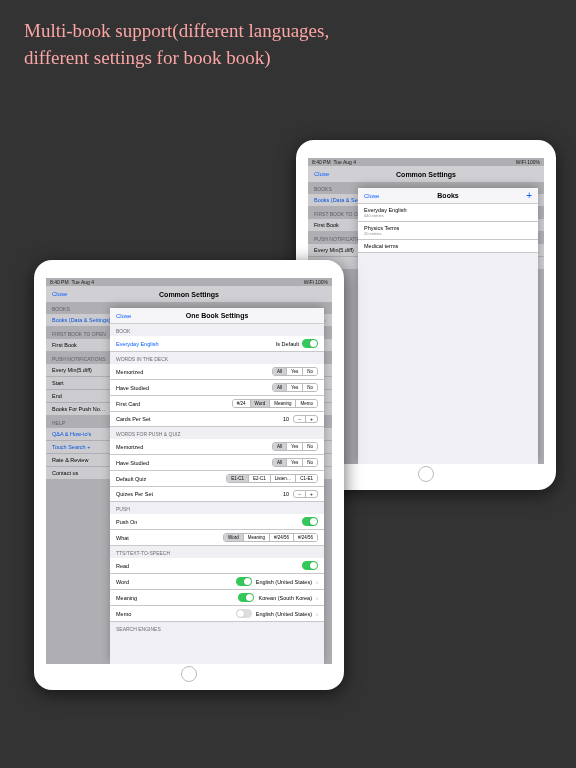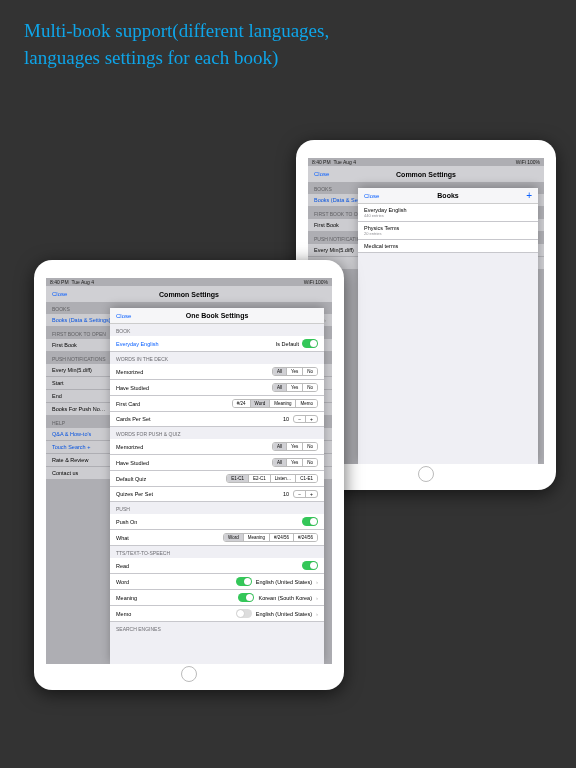--- a/index.html
+++ b/index.html
@@ -5,21 +5,21 @@
   * { box-sizing: border-box; margin: 0; padding: 0; }
   body {
     background: #333;
     width: 576px;
     height: 768px;
     overflow: hidden;
     font-family: -apple-system, Helvetica, Arial, sans-serif;
     position: relative;
   }
   .caption {
-    color: #0ea5e9;
+    color: #fca5a5;
     font-family: "Comic Sans MS", cursive;
     font-size: 19px;
     line-height: 1.4;
     padding: 18px 24px 0 24px;
   }
   .tablet {
     position: absolute;
     background: #fff;
     border-radius: 18px;
     box-shadow: 0 4px 18px rgba(0,0,0,.6);
@@ -144,21 +144,21 @@
     inset:0;
     background: rgba(0,0,0,.12);
     pointer-events:none;
   }
 </style>
 </head>
 <body>
 
 <div class="caption">
   <span>Multi-book support(different languages,</span><br>
-  <span>languages settings for each book)</span>
+  <span>different settings for book book)</span>
 </div>
 
 <div class="tablet" style="top:140px; left:296px; width:260px; height:350px;">
   <div class="screen dimbg">
     <div class="statusbar">
       <span><span>8:40 PM</span>&nbsp;&nbsp;<span>Tue Aug 4</span></span>
       <span><span>WiFi</span>&nbsp;<span>100%</span></span>
     </div>
     <div class="navbar">
       <span class="nav-close">Close</span>

